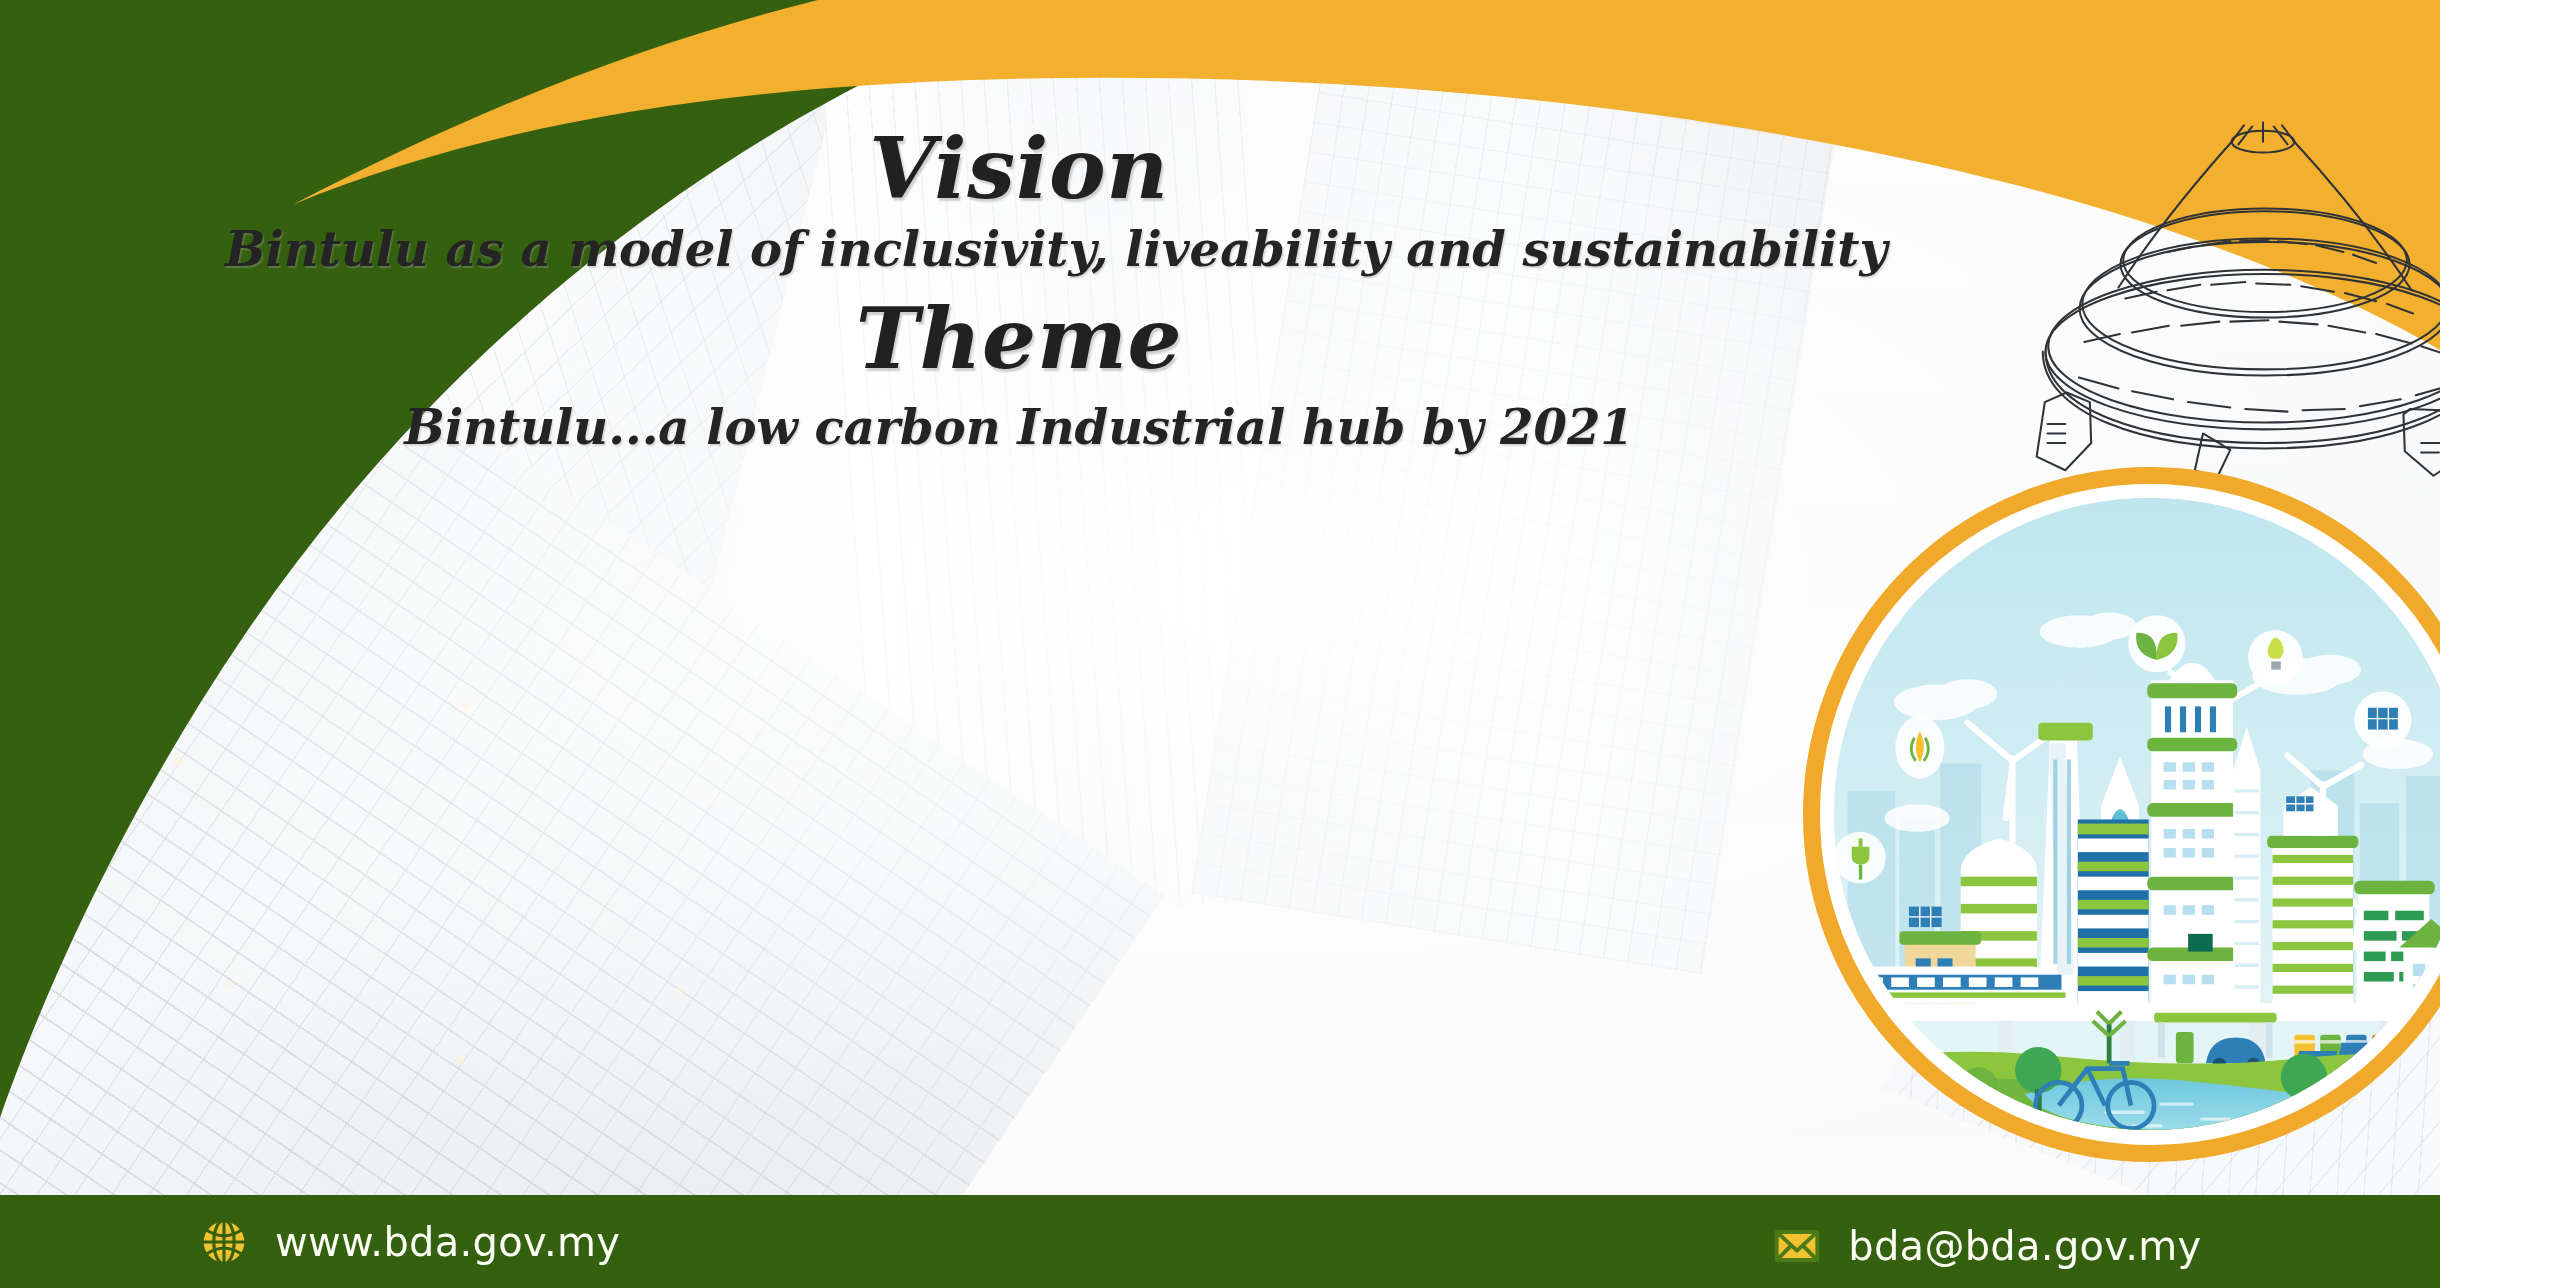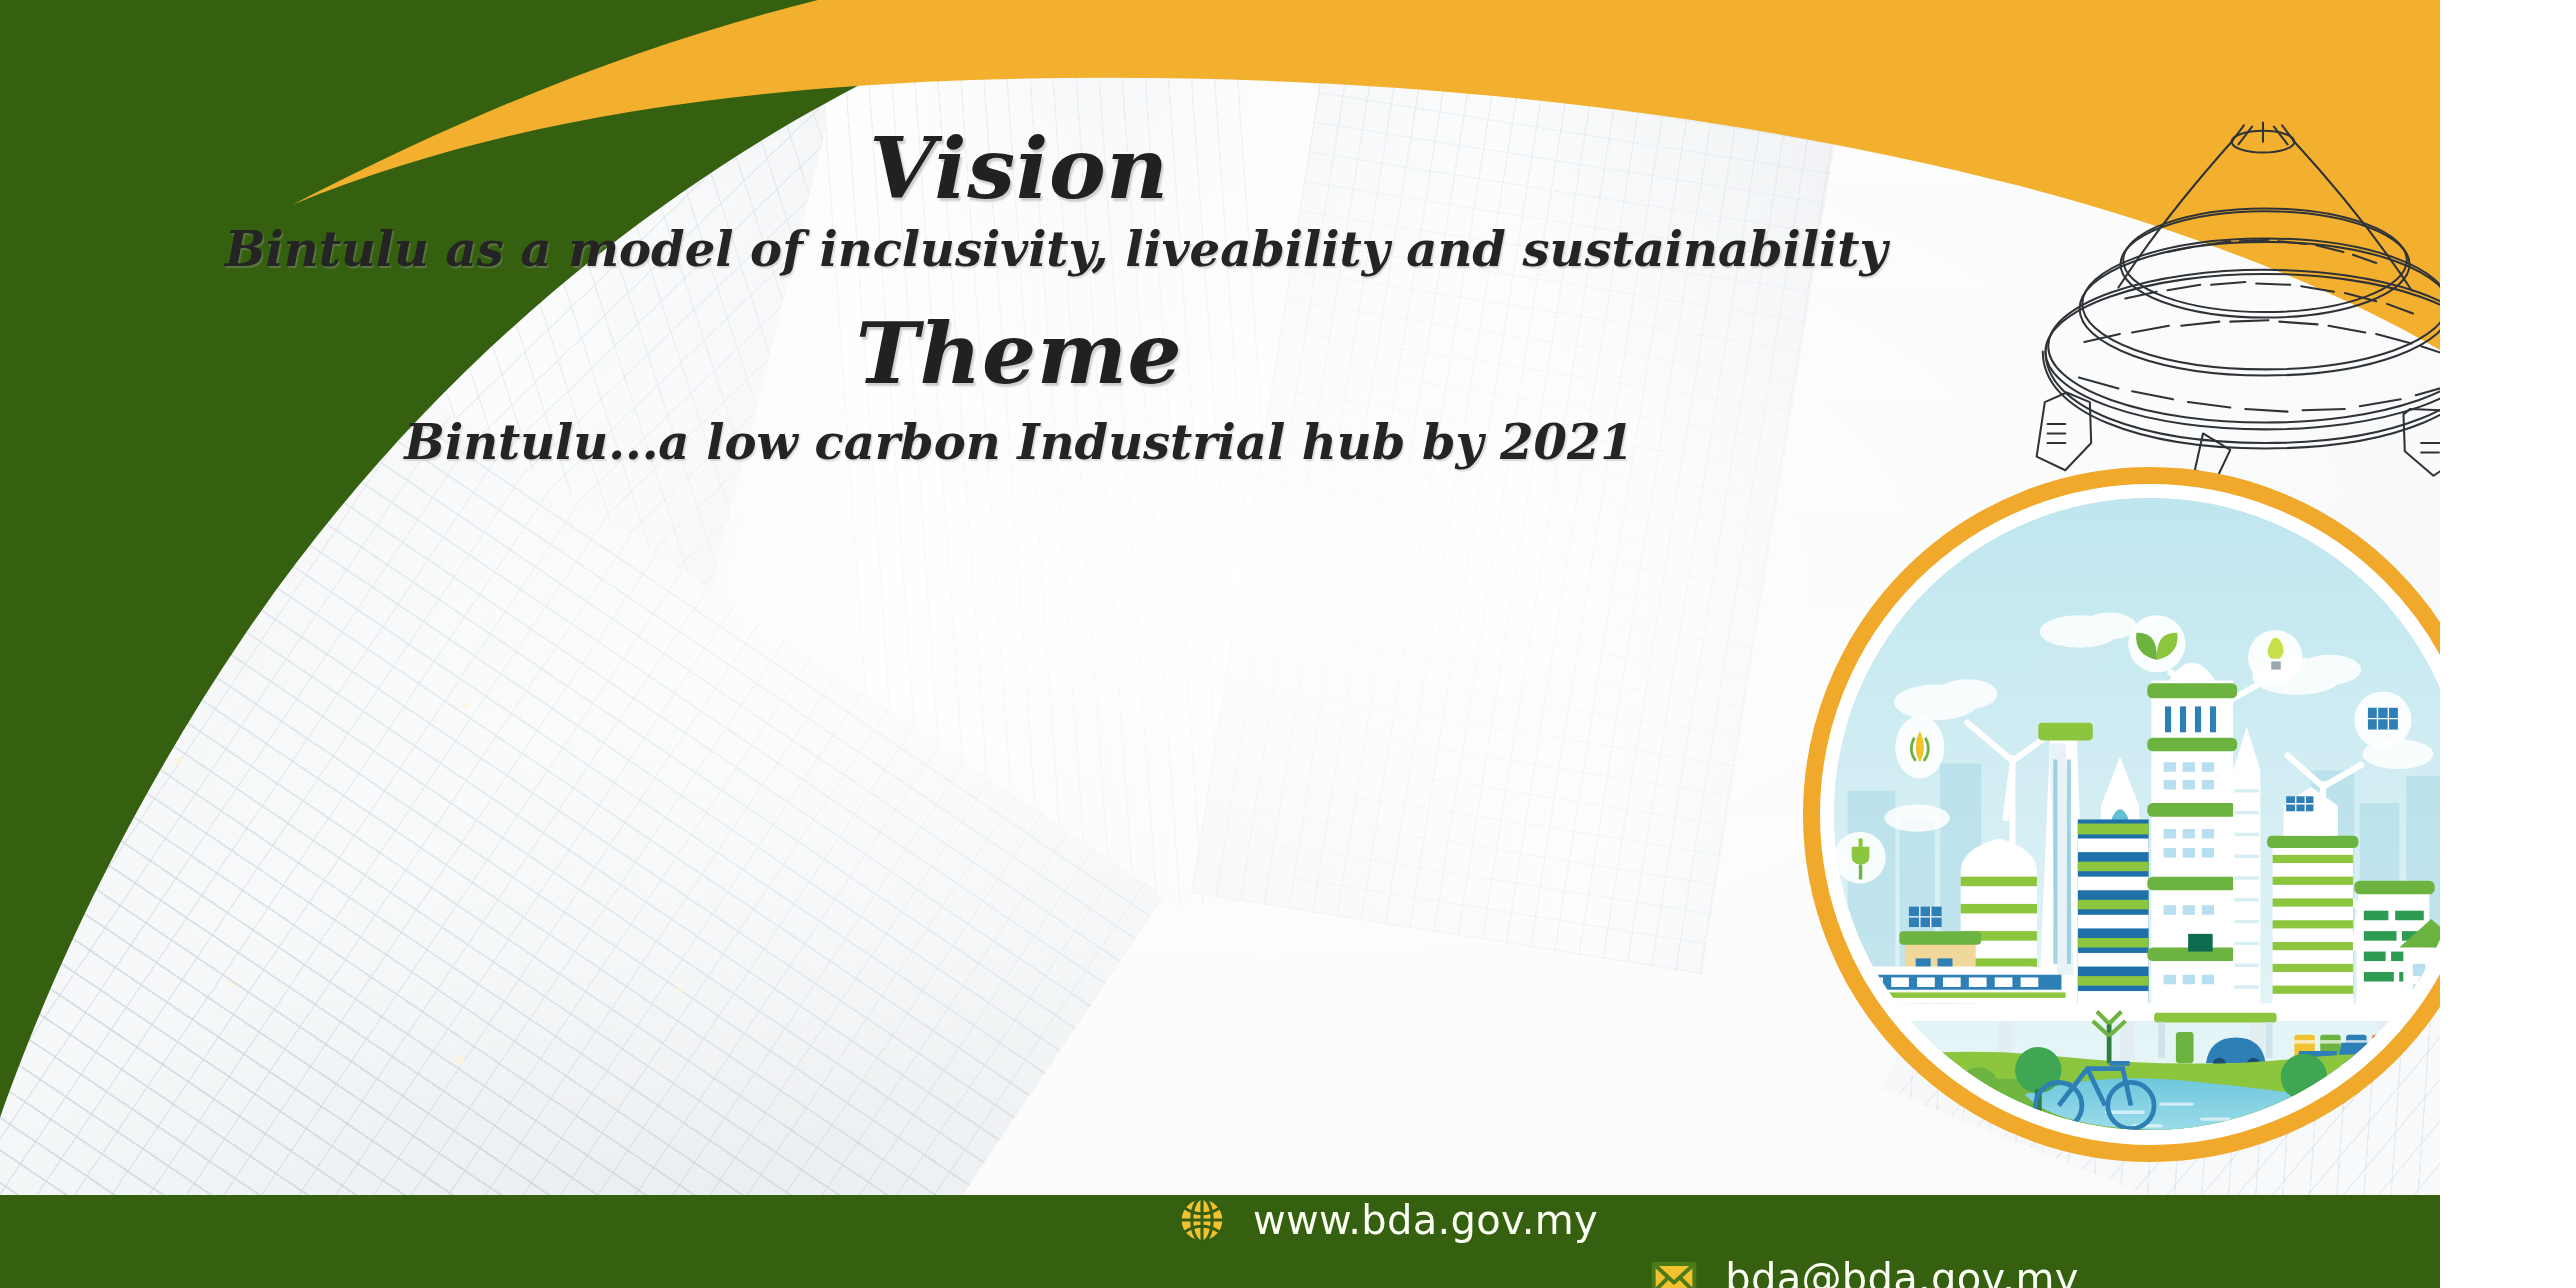--- a/index.html
+++ b/index.html
@@ -174,32 +174,31 @@
     color:#242424;
     text-shadow:1.4px 2px 1.4px rgba(160,160,160,.38);
     margin:0;
     white-space:nowrap;
   }
   .sec-vision{ margin-top:0; }
   .sec-vision .body-line{ margin-top:6px; }
   .sec-mision{ margin-top:26px; }
   .sec-mision .body-line{ margin-top:6.8px; }
   .sec-mision .body-line:first-of-type{ margin-top:16.4px; }
-  .sec-theme{ margin-top:31px; }
+  .sec-theme{ margin-top:16px; }
   .sec-theme .body-line{ margin-top:13.6px; }
 
   
   .footer{
     position:absolute;
     left:0; top:1195px;
     width:2576px; height:93px;
     background:#35600F;
     display:flex;
     align-items:center;
-    flex-direction:column;
   }
   .footer-item{
     display:flex;
     align-items:center;
     gap:26px;
   }
   .footer-item.web{ margin-left:199px; }
   .footer-item.mail{ margin-left:1152px;margin-top:8px; }
   .footer-text{
     font-family:"DejaVu Sans", sans-serif;

